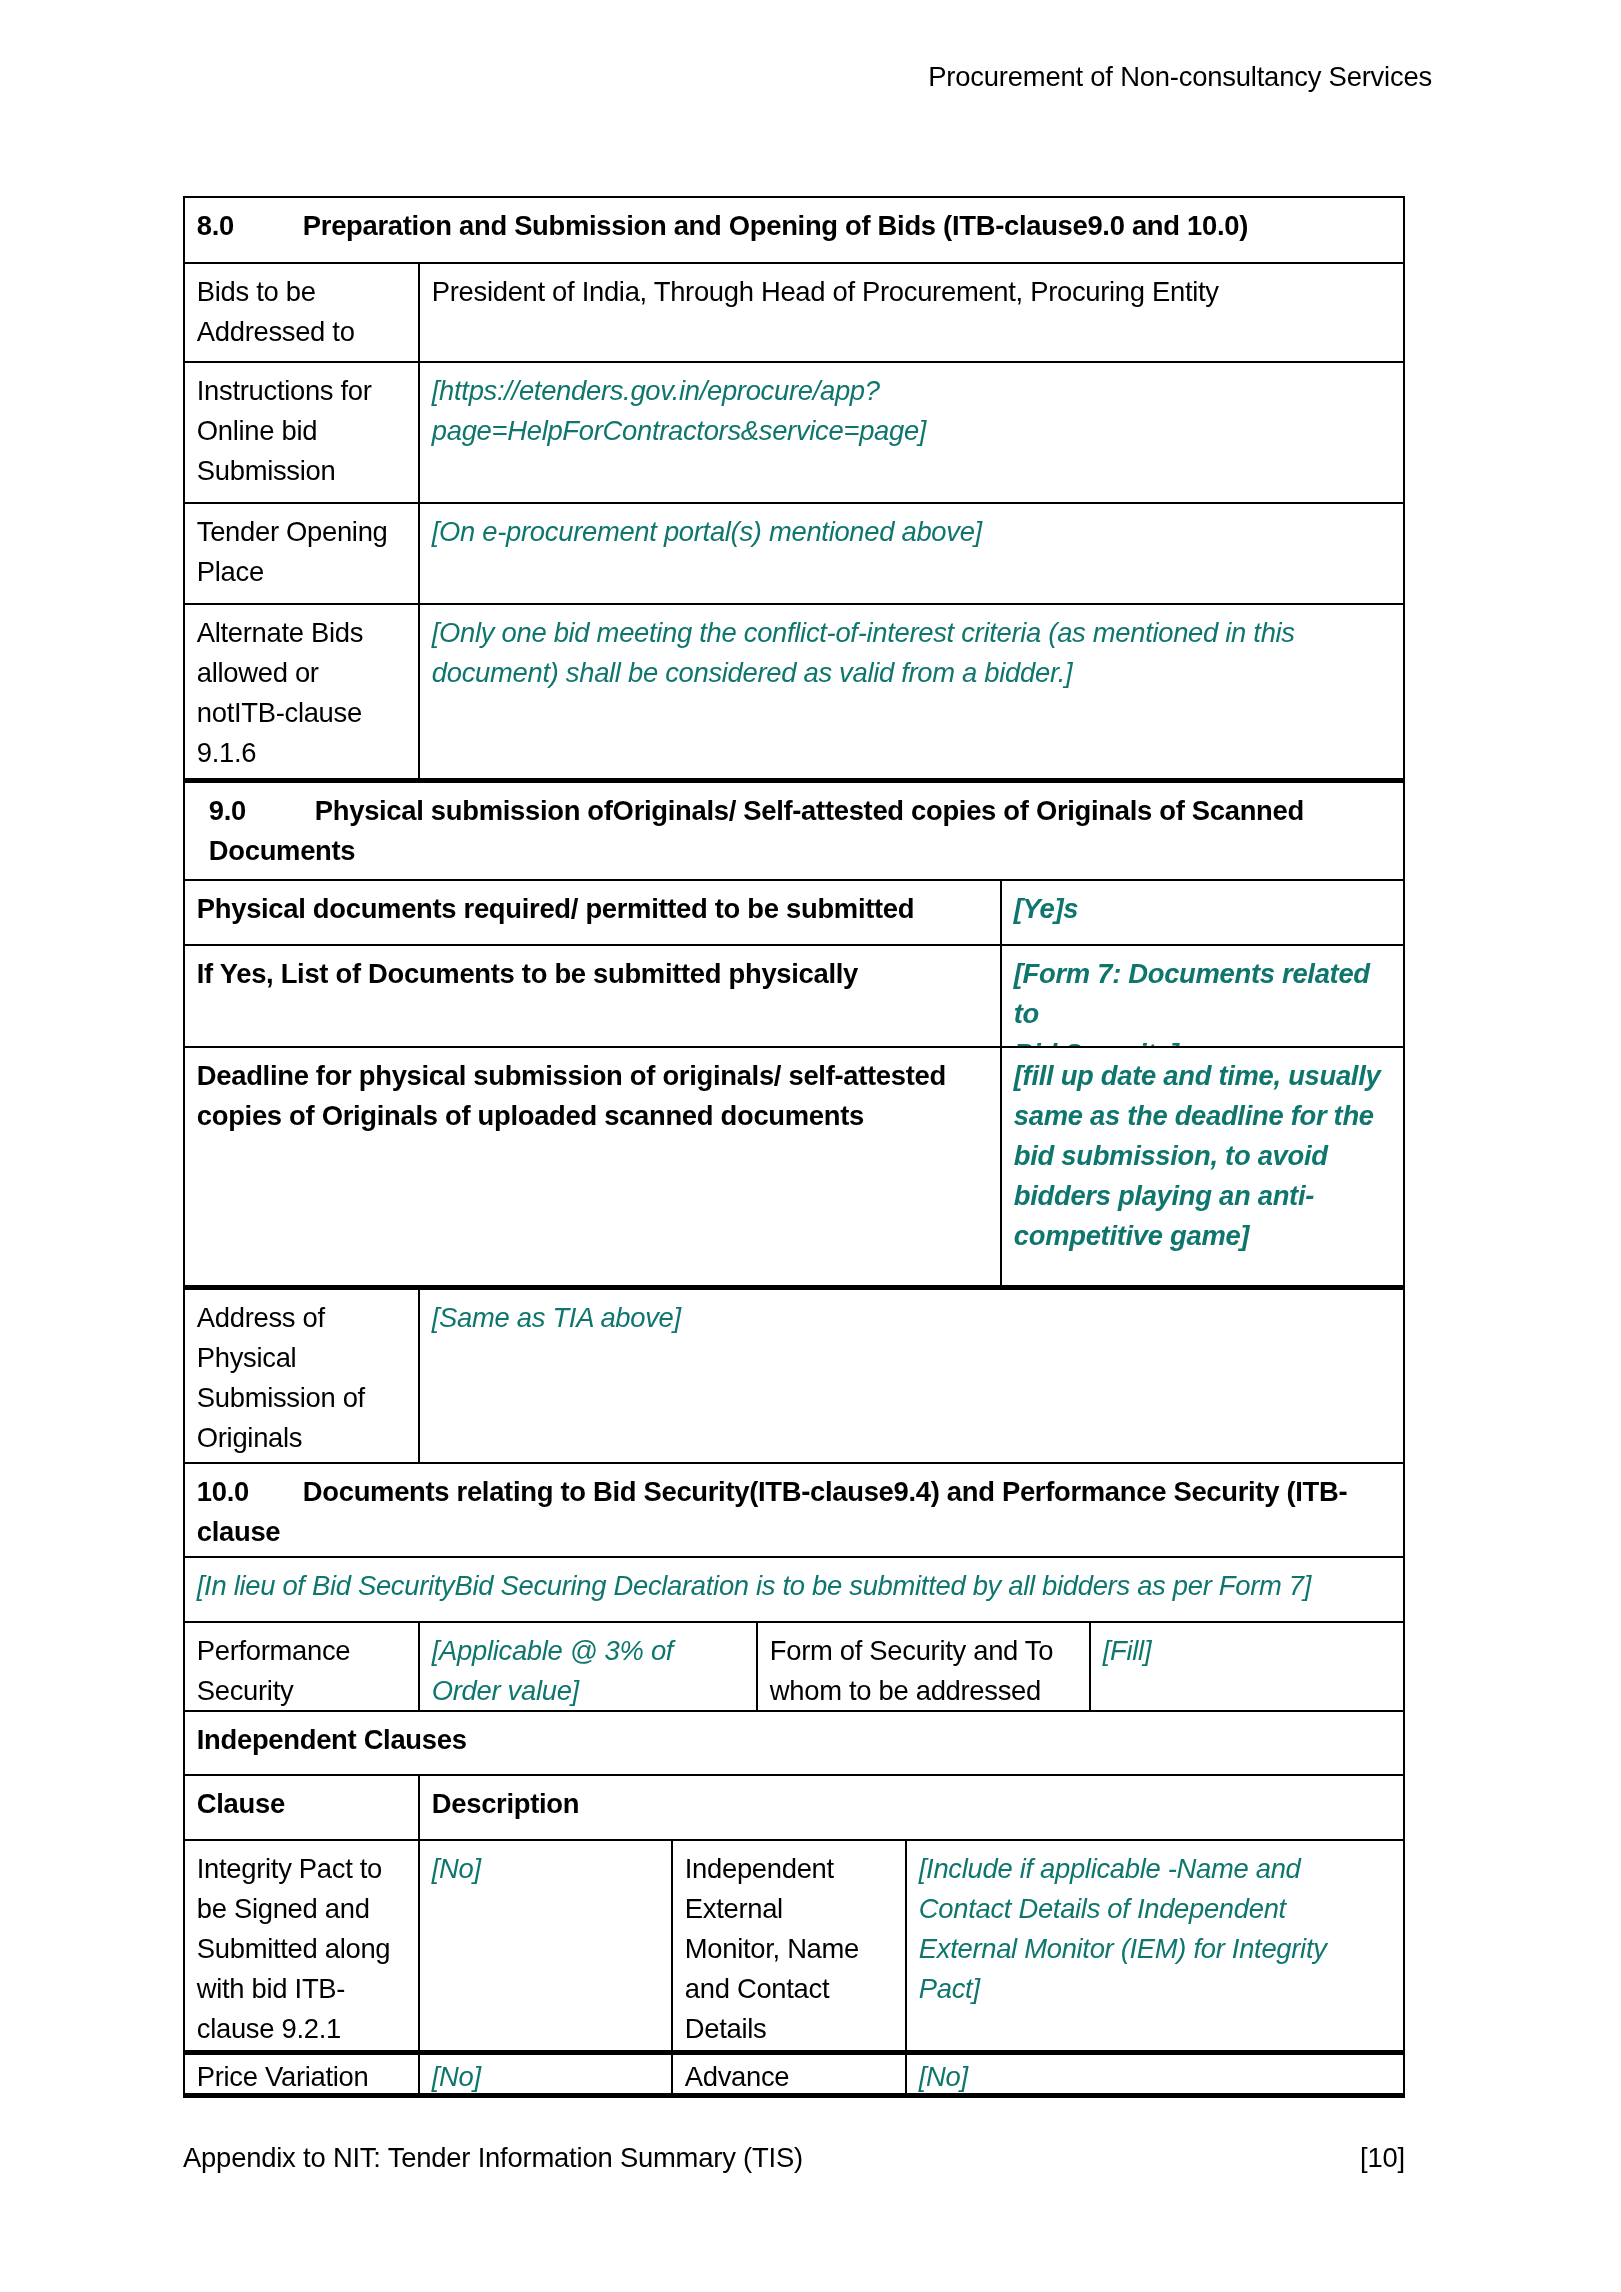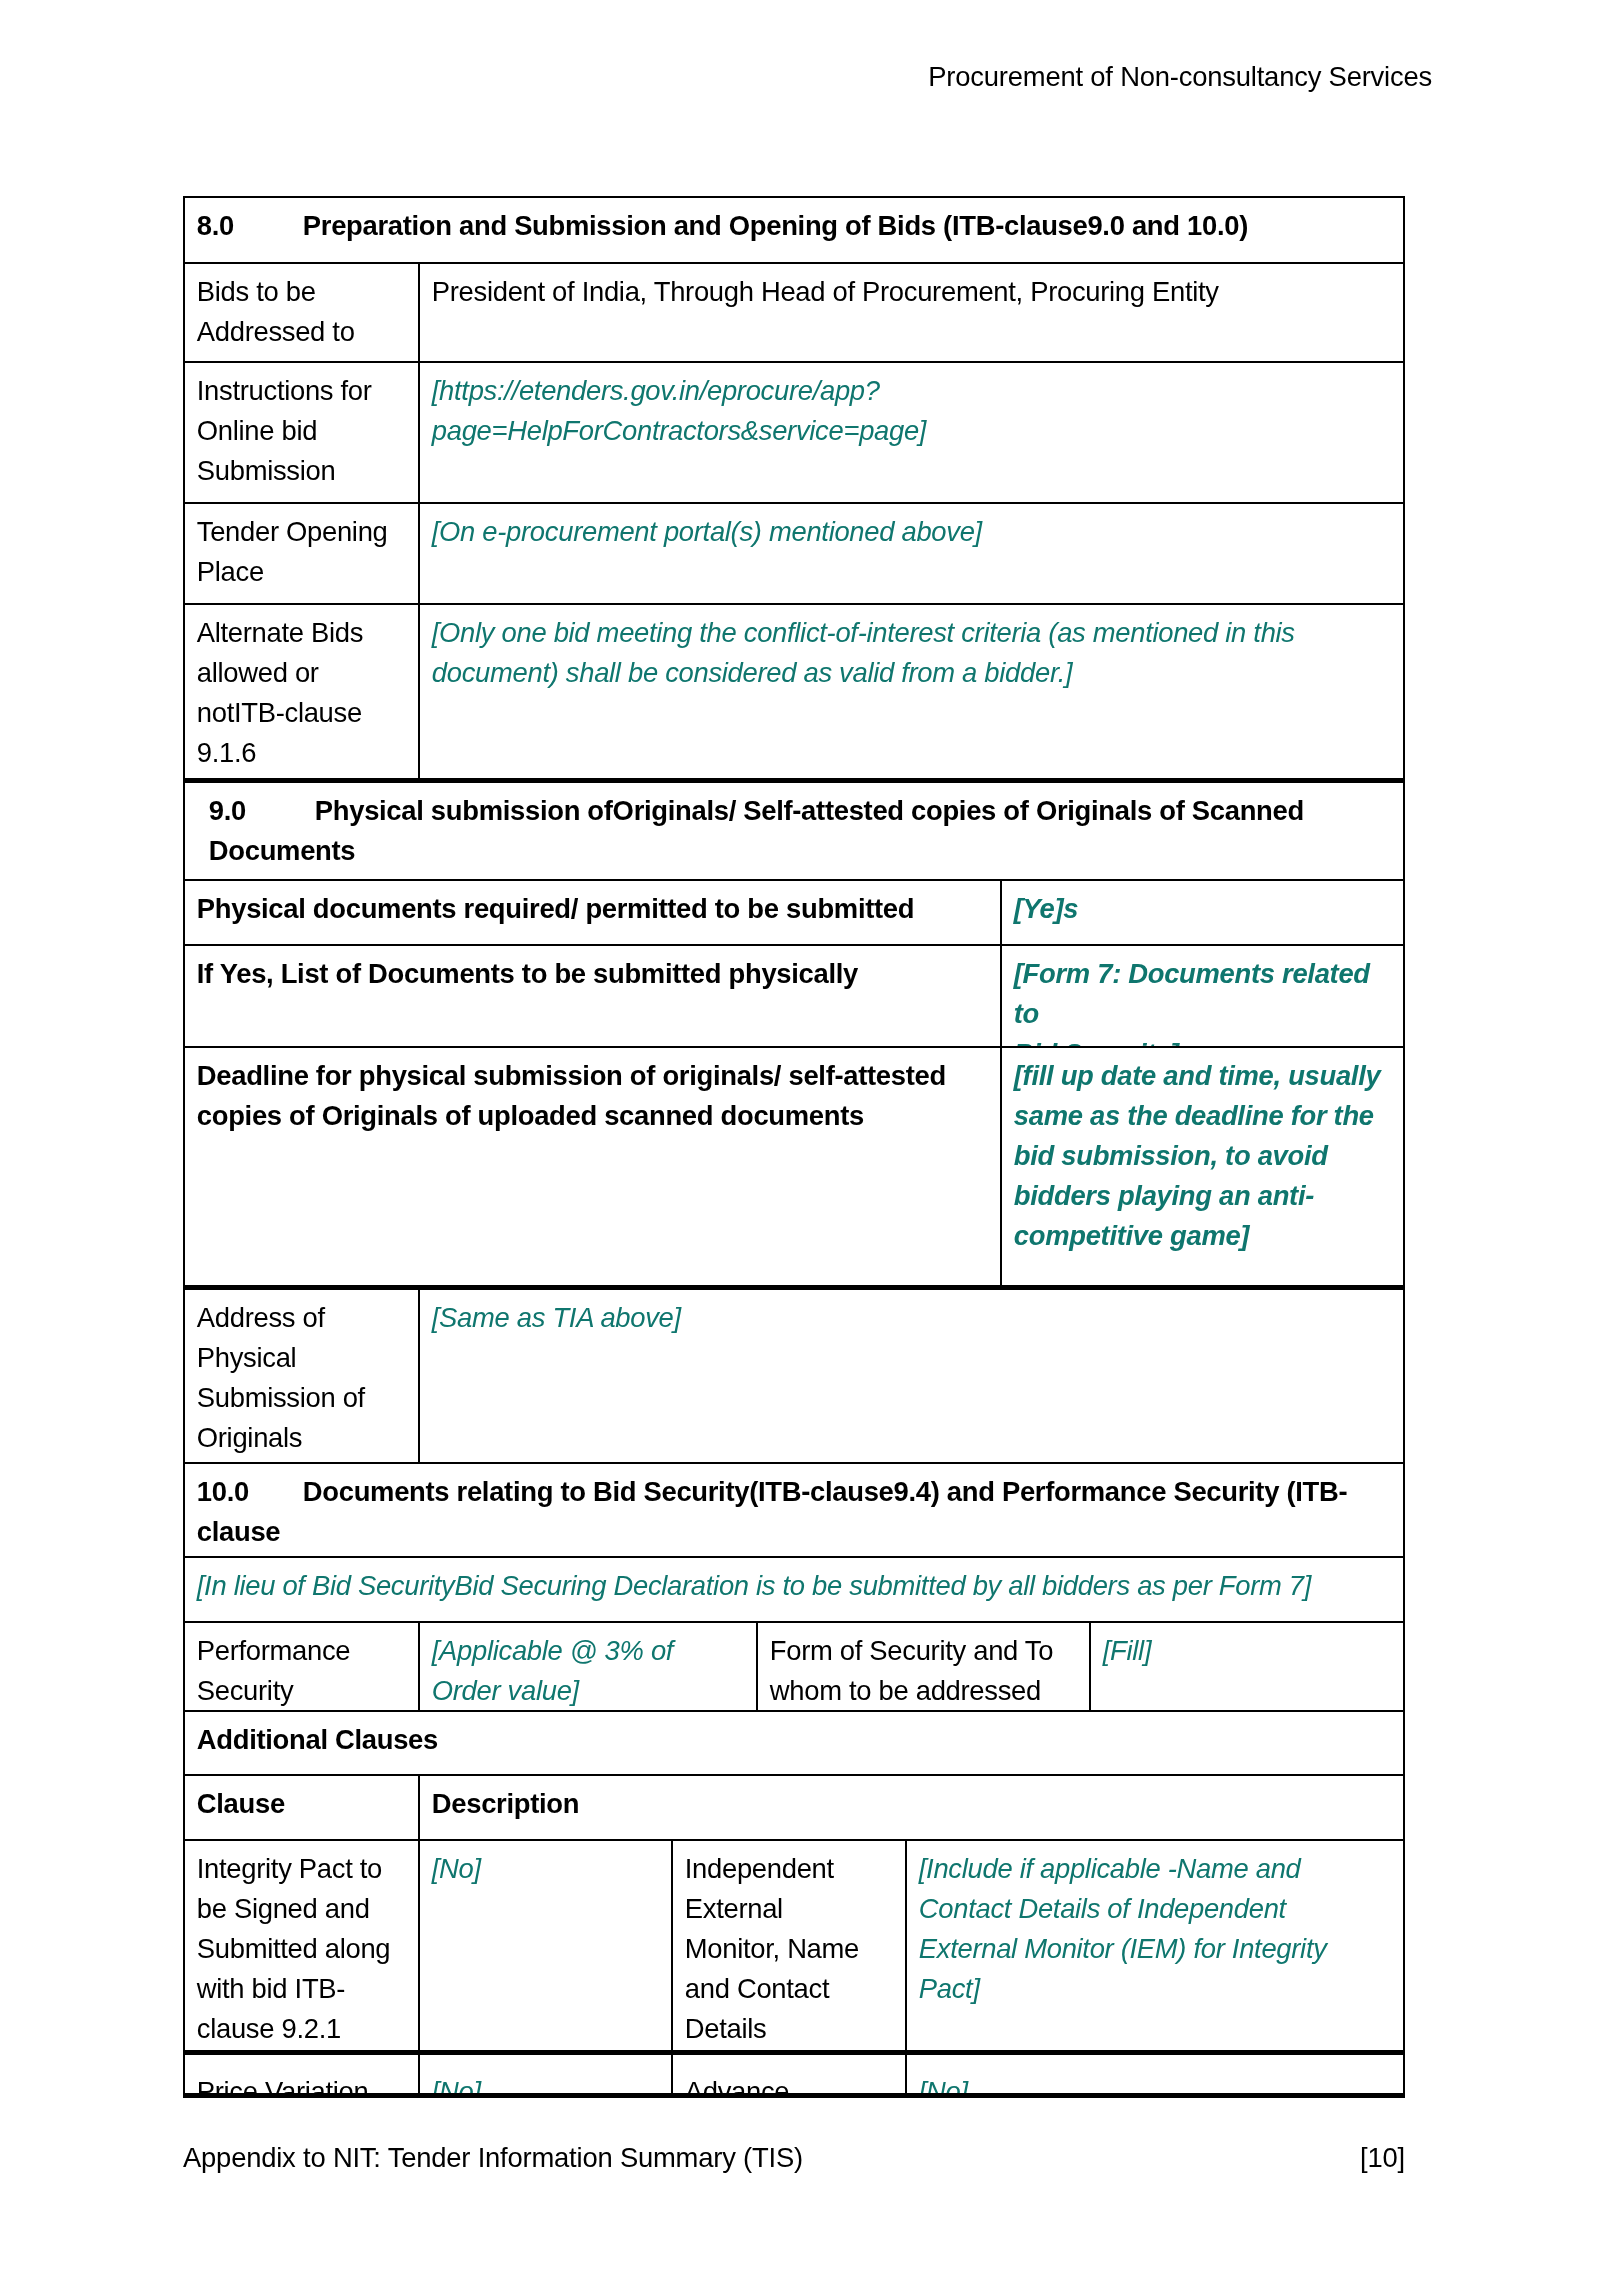--- a/index.html
+++ b/index.html
@@ -51,21 +51,21 @@
   .c-2wide{grid-template-columns:815px 1fr;font-weight:bold;}     
   .c-perf{grid-template-columns:233px 338px 333px 1fr;}
   .c-4{grid-template-columns:233px 253px 234px 1fr;}
   
   .h-s8{height:66px;}   .h-bids{height:99px;} .h-instr{height:141px;}
   .h-tender{height:101px;} .h-alt{height:178px;} .h-s9{height:98px;padding-left:12px;}
   .h-phys{height:65px;} .h-ifyes{height:102px;} .h-dead{height:242px;}
   .h-addr{height:174px;} .h-s10{height:94px;} .h-lieu{height:65px;}
   .h-perf{height:89px;} .h-addl{height:64px;} .h-chdr{height:65px;}
   .h-integ{height:214px;} .h-price{height:38px;}
-  .h-price .cell{padding-top:17px;}
+  .h-price .cell{padding-top:2px;}
 </style>
 </head>
 <body>
 
 <div class="hdr">Procurement of Non-consultancy Services</div>
 
 <div class="tbl">
 
   <div class="row c-1 h-s8">
     <div class="cell"><span class="secnum">8.0</span><span class="b pre">Preparation and Submission and Opening of Bids (ITB-clause9.0 and 10.0)</span></div>
@@ -147,21 +147,21 @@
     <div class="cell pre">Performance
 Security</div>
     <div class="cell pre ph">[Applicable @ 3% of
 Order value]</div>
     <div class="cell pre">Form of Security and To
 whom to be addressed</div>
     <div class="cell pre ph">[Fill]</div>
   </div>
 
   <div class="row c-1 h-addl">
-    <div class="cell b">Additional Clauses</div>
+    <div class="cell b">Independent Clauses</div>
   </div>
 
   <div class="row c-2lab h-chdr">
     <div class="cell b center">Clause</div>
     <div class="cell b center">Description</div>
   </div>
 
   <div class="row c-4 h-integ tb">
     <div class="cell pre">Integrity Pact to
 be Signed and

